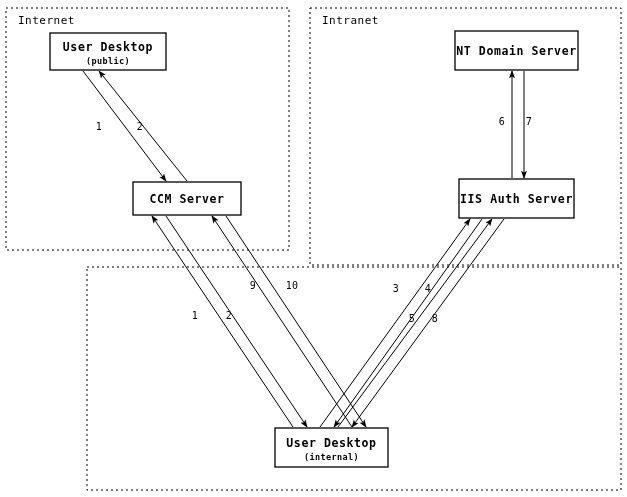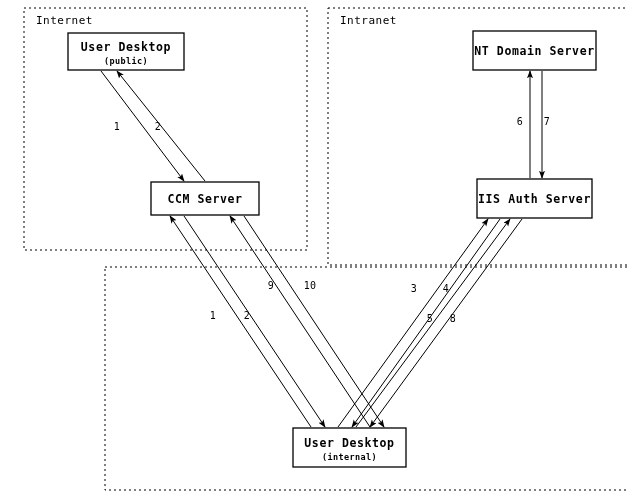--- a/index.html
+++ b/index.html
@@ -6,21 +6,20 @@
     margin: 0;
     padding: 0;
     background: #ffffff;
   }
   #diagram-root {
     position: relative;
     width: 547px;
     height: 497px;
     background: #ffffff;
     font-family: "DejaVu Sans Mono", monospace;
-    padding-left: 18px;
   }
   svg.diagram-canvas {
     display: block;
     width: 627px;
     height: 497px;
   }
   .zone-box {
     fill: none;
     stroke: #000000;
     stroke-width: 1;

